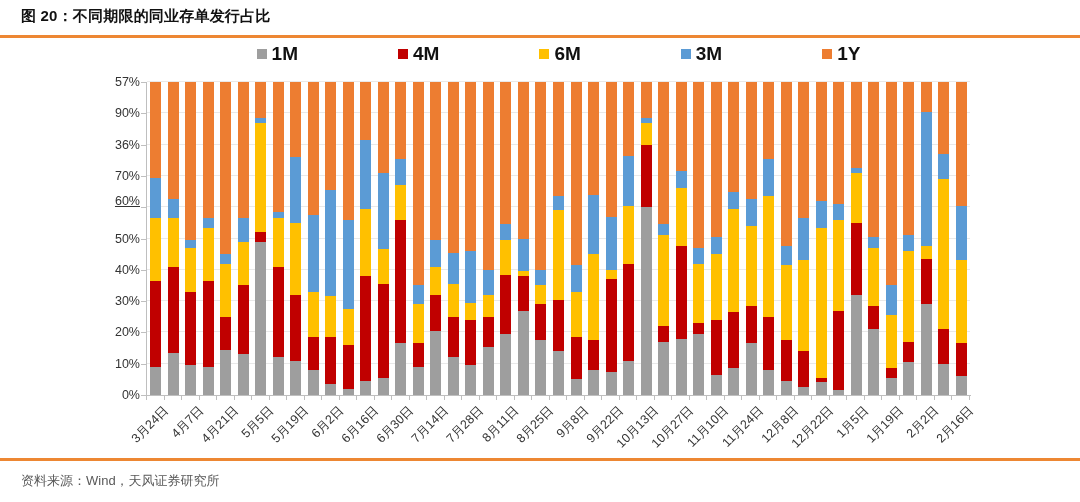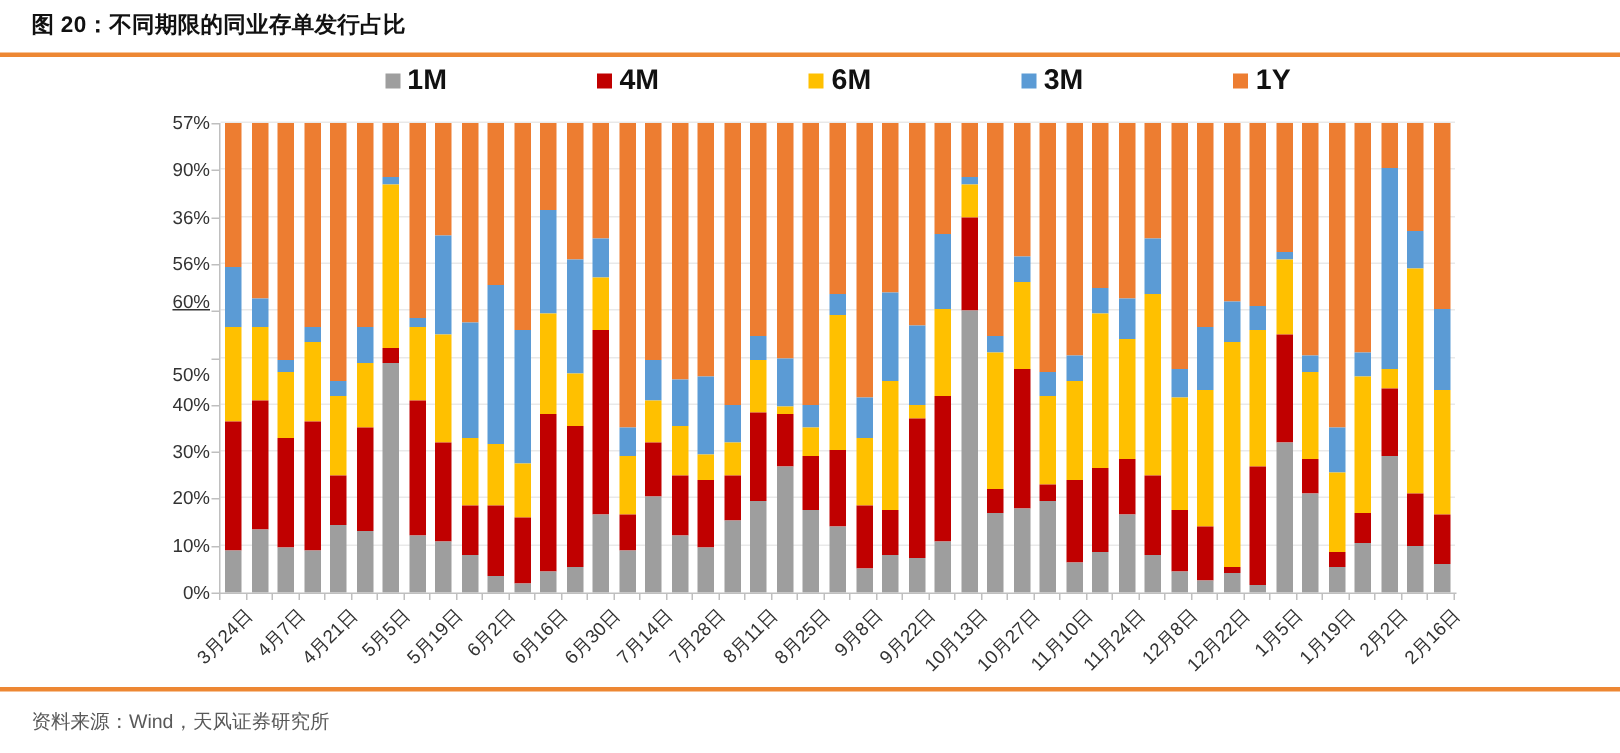--- a/index.html
+++ b/index.html
@@ -420,25 +420,25 @@
       <div class="ylabel" style="top: 306px;">0%</div>
       <div class="ytick" style="top: 281.7px;"></div>
       <div class="ylabel" style="top: 274.7px;">10%</div>
       <div class="ytick" style="top: 250.4px;"></div>
       <div class="ylabel" style="top: 243.4px;">20%</div>
       <div class="ytick" style="top: 219.1px;"></div>
       <div class="ylabel" style="top: 212.1px;">30%</div>
       <div class="ytick" style="top: 187.8px;"></div>
       <div class="ylabel" style="top: 180.8px;">40%</div>
       <div class="ytick" style="top: 156.5px;"></div>
-      <div class="ylabel" style="top: 161px;">50%</div>
+      <div class="ylabel" style="top: 150px;">50%</div>
       <div class="ytick" style="top: 125.2px;"></div>
       <div class="ylabel" style="top: 112px; text-decoration: underline;">60%</div>
       <div class="ytick" style="top: 93.9px;"></div>
-      <div class="ylabel" style="top: 86.9px;">56%</div>
+      <div class="ylabel" style="top: 86.9px;">70%</div>
       <div class="ytick" style="top: 62.6px;"></div>
       <div class="ylabel" style="top: 55.6px;">36%</div>
       <div class="ytick" style="top: 31.3px;"></div>
       <div class="ylabel" style="top: 24.3px;">90%</div>
       <div class="ytick" style="top: 0px;"></div>
       <div class="ylabel" style="top: -7px;">57%</div>
     </div>
   <div id="x-axis">
       <div class="xtick" style="left: -1px;"></div>
       <div class="xtick" style="left: 16.5106px;"></div>

